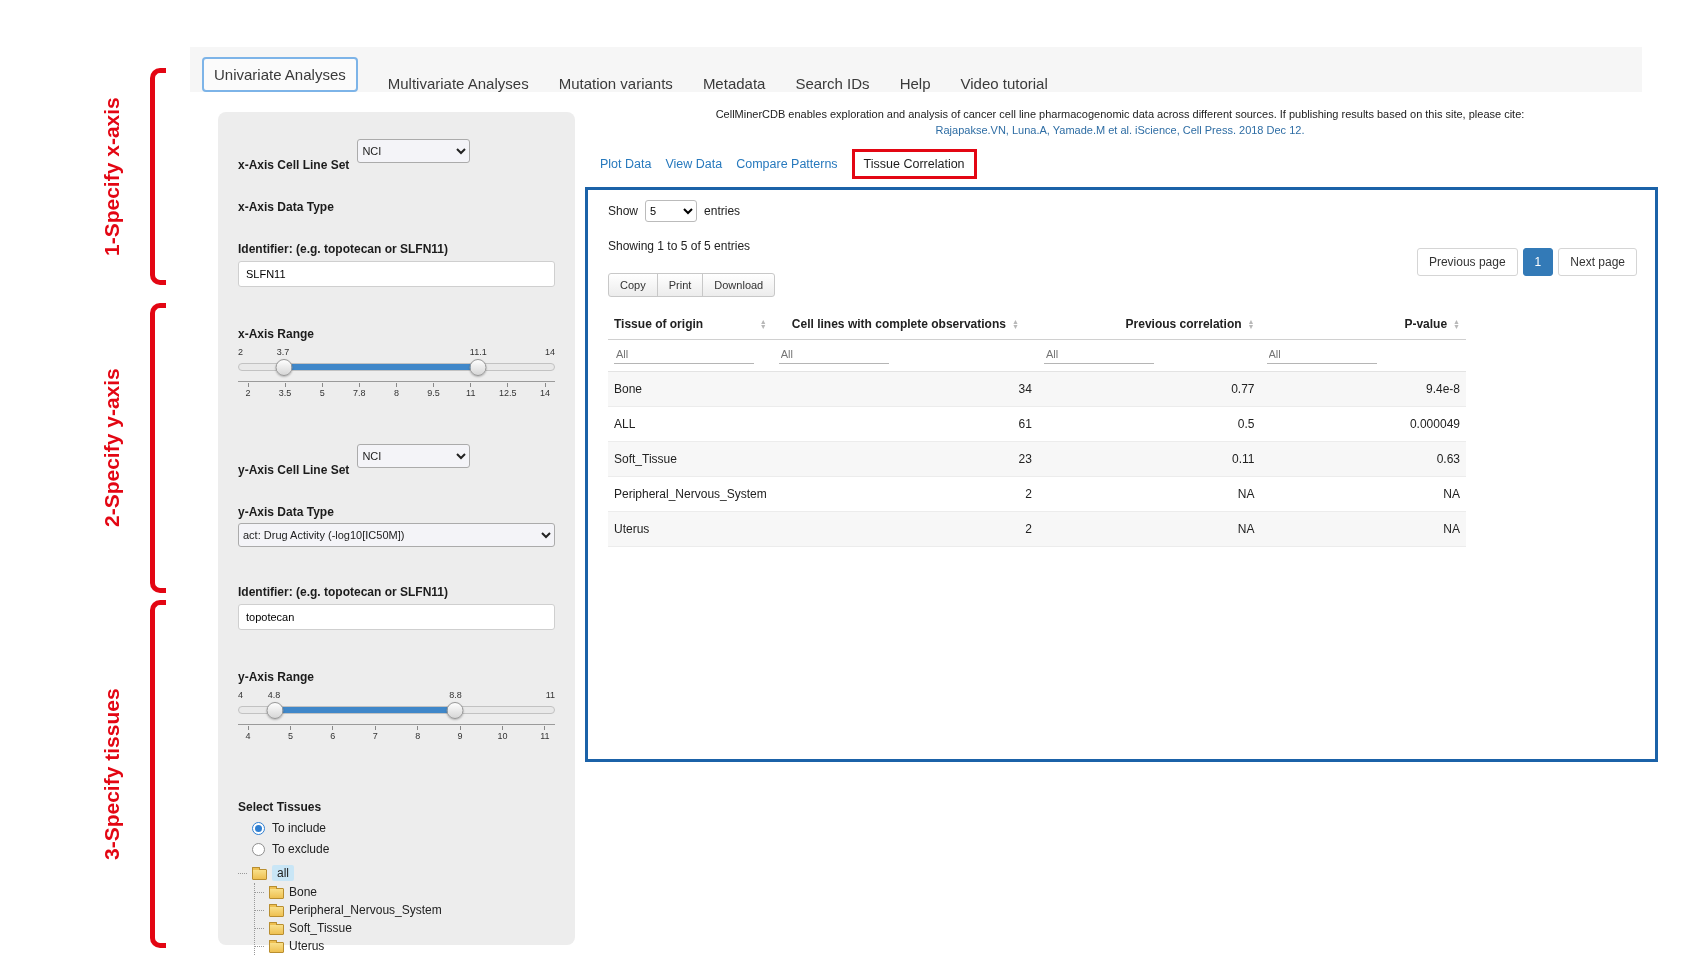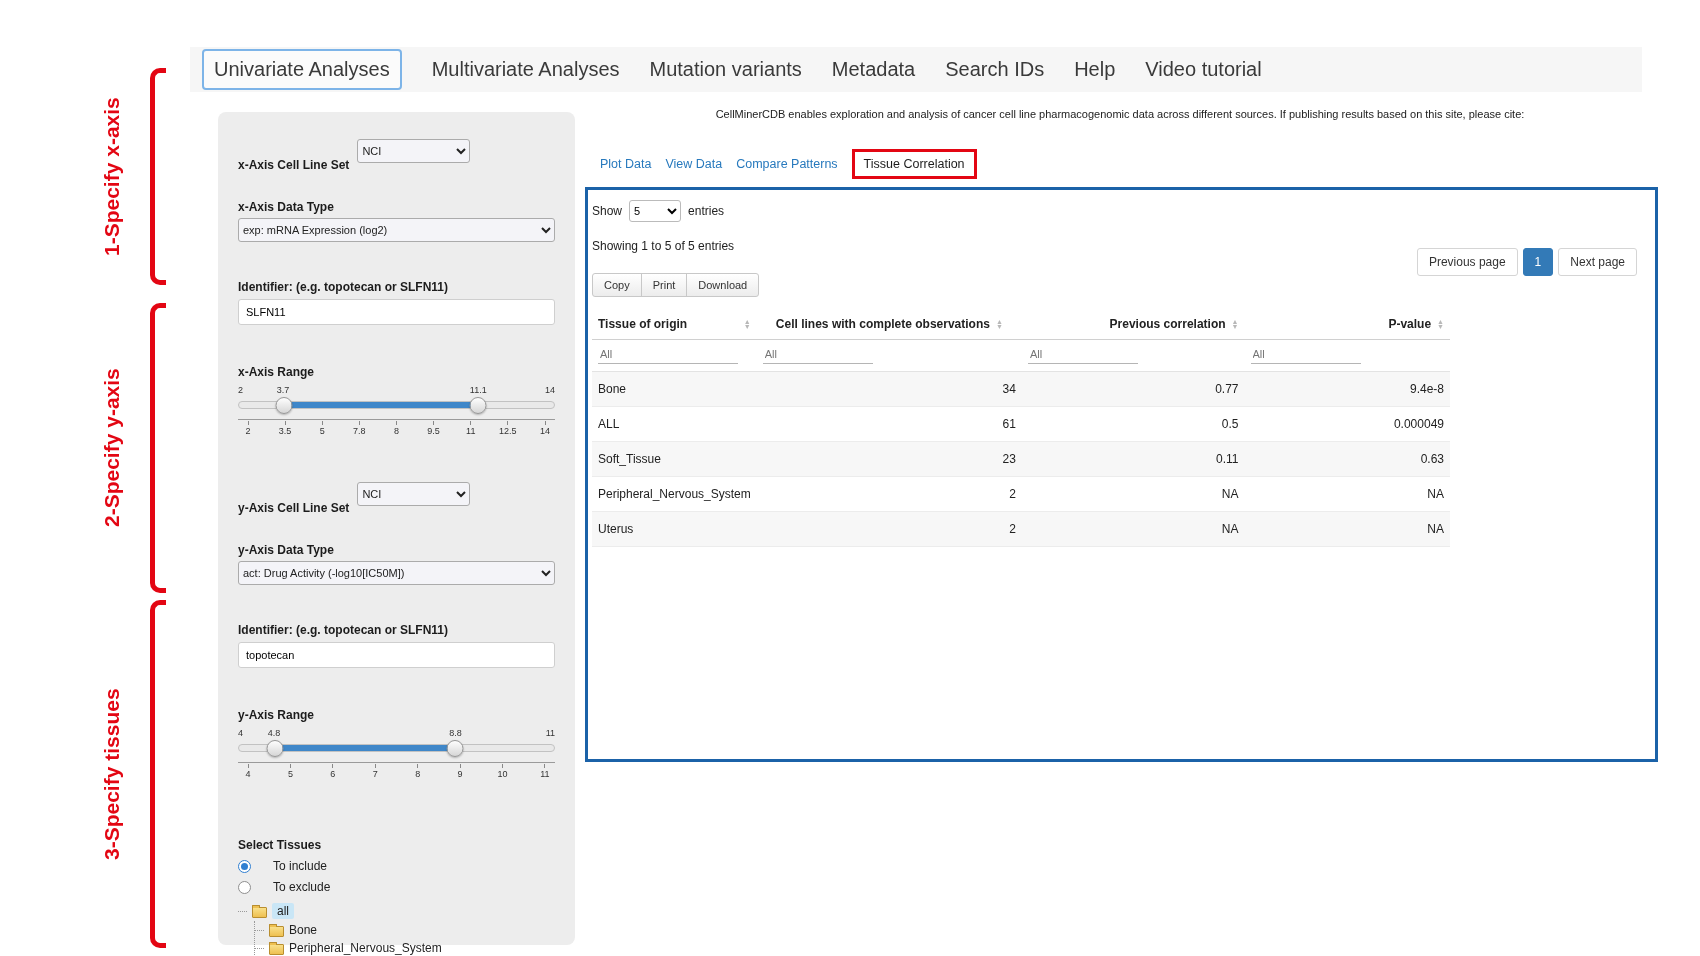--- a/index.html
+++ b/index.html
@@ -9,21 +9,21 @@
   .step-text { position:absolute; writing-mode:vertical-rl; transform:rotate(180deg); color:#e30613; font-size:21px; font-weight:bold; text-align:center; }
   .bracket { position:absolute; width:16px; border-left:5px solid #e30613; border-top:5px solid #e30613; border-bottom:5px solid #e30613; border-top-left-radius:10px; border-bottom-left-radius:10px; }
   #bracket1 { left:150px; top:68px;  height:217px; }
   #text1    { left:100px; top:68px;  height:217px; }
   #bracket2 { left:150px; top:303px; height:290px; }
   #text2    { left:100px; top:303px; height:290px; }
   #bracket3 { left:150px; top:600px; height:348px; }
   #text3    { left:100px; top:600px; height:348px; }
 
   
-  .nav { position:absolute; left:190px; top:47px; width:1452px; height:45px; background:#f6f6f6; display:flex; align-items:center; gap:30px; padding-left:12px; font-size:20px; color:#3a3a3a; }
+  .nav { position:absolute; left:190px; top:47px; width:1452px; height:45px; background:#f6f6f6; display:flex; align-items:flex-end; gap:30px; padding-left:12px; font-size:15px; color:#3a3a3a; }
   .nav-item { cursor:default; white-space:nowrap; }
   .nav-item.active { border:2px solid #7db4e8; border-radius:4px; padding:7px 10px; background:#fbfbfb; }
 
   
   .sidebar { position:absolute; left:218px; top:112px; width:357px; height:833px; background:#ededed; border-radius:8px; padding:18px 20px; font-size:12px; }
   .lbl { font-weight:bold; color:#1c1c1c; font-size:12px;margin-top:28px; }
   .inline-row { display:flex; align-items:center; gap:8px; margin-bottom:10px; }
   select.ctl { height:24px; font-size:11px; border:1px solid #ababab; border-radius:3px; background:#f4f4f8; color:#222; font-family:"Liberation Sans",sans-serif; }
   select.narrow { width:113px; }
   select.wide { width:100%; margin:4px 0 10px 0; }
@@ -37,21 +37,21 @@
   .slider-top .s-max { position:absolute; right:0; }
   .s-handle-label { position:absolute; transform:translateX(-50%); font-size:9px; color:#333; }
   .slider-track { position:relative; height:8px; background:#e9e9e9; border:1px solid #c2c2c2; border-radius:5px; margin-top:3px; }
   .slider-fill { position:absolute; top:0; bottom:0; background:#3f87c9; }
   .slider-handle { position:absolute; top:-5px; width:17px; height:17px; border-radius:50%; background:linear-gradient(#fefefe,#d6d6d6); border:1px solid #979797; transform:translateX(-50%); box-shadow:0 1px 2px rgba(0,0,0,.25); }
   .slider-ruler { display:flex; justify-content:space-between; border-top:1px solid #9a9a9a; margin-top:10px; padding-top:1px; }
   .tick { font-size:9px; color:#333; width:20px; text-align:center; }
   .tick::before { content:""; display:block; width:1px; height:4px; background:#888; margin:0 auto 1px auto; }
 
   
-  .choice-row { display:flex; align-items:center; gap:22px; margin:7px 0; }
+  .choice-row { display:flex; align-items:center; gap:7px; margin:7px 14px; }
   .radio { width:13px; height:13px; border-radius:50%; border:1px solid #8f8f8f; background:#fff; position:relative; flex:0 0 13px; }
   .radio.checked { border-color:#2f7fd1; }
   .radio.checked::after { content:""; position:absolute; left:2px; top:2px; width:7px; height:7px; border-radius:50%; background:#2f7fd1; }
   .checkbox { width:13px; height:13px; border-radius:2px; background:#2f7fd1; color:#fff; font-size:10px; line-height:13px; text-align:center; flex:0 0 13px; }
   .checkbox::after { content:"✓"; }
 
   
   .tree { margin-top:6px; font-size:12px; }
   .tree-node { display:flex; align-items:center; gap:5px; padding:2px 0; }
   .tree-node::before { content:""; width:9px; border-top:1px dotted #9a9a9a; }
@@ -61,21 +61,21 @@
   .node-label.selected { background:#c9e6f6; padding:1px 5px; border-radius:2px; }
 
   
   .citation { position:absolute; left:595px; top:108px; width:1050px; text-align:center; font-size:11px; color:#222; }
   .citation .cite-link { color:#2e6da4; margin-top:4px; cursor:pointer; }
 
   .tabs { position:absolute; left:600px; top:149px; display:flex; align-items:center; gap:14px; font-size:12.5px; }
   .tab-link { color:#2779bd; cursor:pointer; white-space:nowrap; }
   .tab-link.current { color:#1c1c1c; border:3px solid #e30613; padding:5px 9px; background:#fff; }
 
-  .panel { position:absolute; left:585px; top:187px; width:1073px; height:575px; border:3px solid #1b62a8; background:#fff; padding:10px 4px; }
+  .panel { position:absolute; left:585px; top:187px; width:1073px; height:575px; border:3px solid #1b62a8; background:#fff; padding:10px 20px; }
   .show-row { display:flex; align-items:center; gap:7px; font-size:12px; }
   select.entries { height:22px; width:52px; font-size:11px; border:1px solid #bbb; border-radius:3px; background:#fff; font-family:"Liberation Sans",sans-serif; }
   .showing { margin-top:17px; font-size:12px; color:#222; }
   .pagination { position:absolute; right:18px; top:58px; display:flex; gap:5px; align-items:center; }
   .page-btn { border:1px solid #d5d5d5; background:#fff; color:#333; font-size:12px; padding:6px 11px; border-radius:3px; font-family:"Liberation Sans",sans-serif; cursor:pointer; }
   .page-btn.active { background:#337ab7; border-color:#337ab7; color:#fff; min-width:30px; text-align:center; }
   .btn-group { margin-top:20px; display:inline-flex; }
   .btn-group button { border:1px solid #c8c8c8; background:linear-gradient(#ffffff,#ececec); color:#333; font-size:11px; padding:5px 11px; margin-left:-1px; cursor:pointer; font-family:"Liberation Sans",sans-serif; }
   .btn-group button:first-child { border-radius:3px 0 0 3px; margin-left:0; }
   .btn-group button:last-child { border-radius:0 3px 3px 0; }
@@ -121,23 +121,20 @@
 <div class="sidebar">
 
   <div class="inline-row">
     <span class="lbl">x-Axis Cell Line Set</span>
     <select class="ctl narrow">
       <option>NCI</option>
     </select>
   </div>
 
   <div class="lbl">x-Axis Data Type</div>
-  <select class="ctl wide">
-    <option>exp: mRNA Expression (log2)</option>
-  </select>
 
   <div class="lbl">Identifier: (e.g. topotecan or SLFN11)</div>
   <input class="txt" value="SLFN11" style="">
 
   <div class="lbl">x-Axis Range</div>
   <div class="slider">
     <div class="slider-top">
       <span class="s-min">2</span>
       <span class="s-handle-label" style="left:14.2%">3.7</span>
       <span class="s-handle-label" style="left:75.8%">11.1</span>
@@ -250,20 +247,21 @@
     <div class="tree-node">
       <span class="folder-icon"></span>
       <span class="node-label selected">no_selection</span>
     </div>
   </div>
 
 </div>
 
 <div class="citation">
   <div>CellMinerCDB enables exploration and analysis of cancer cell line pharmacogenomic data across different sources. If publishing results based on this site, please cite:</div>
+  <div class="cite-link">Rajapakse.VN, Luna.A, Yamade.M et al. iScience, Cell Press. 2018 Dec 12.</div>
 </div>
 
 <div class="tabs">
   <span class="tab-link">Plot Data</span>
   <span class="tab-link">View Data</span>
   <span class="tab-link">Compare Patterns</span>
   <span class="tab-link current">Tissue Correlation</span>
 </div>
 
 <div class="panel">

